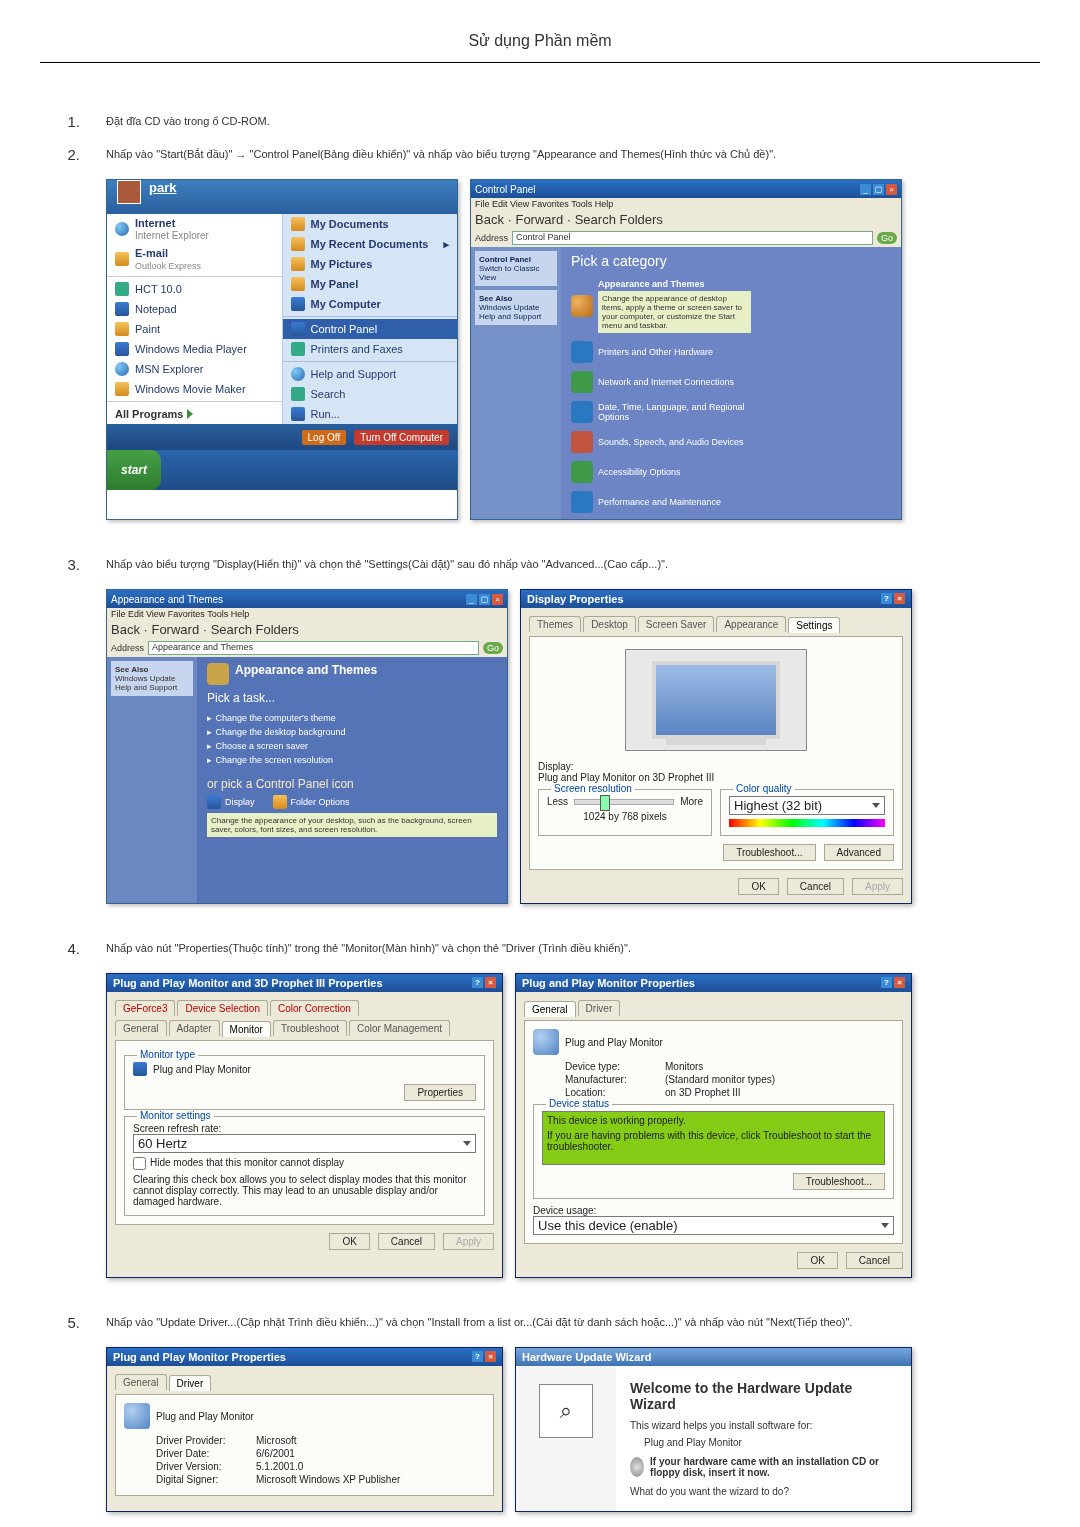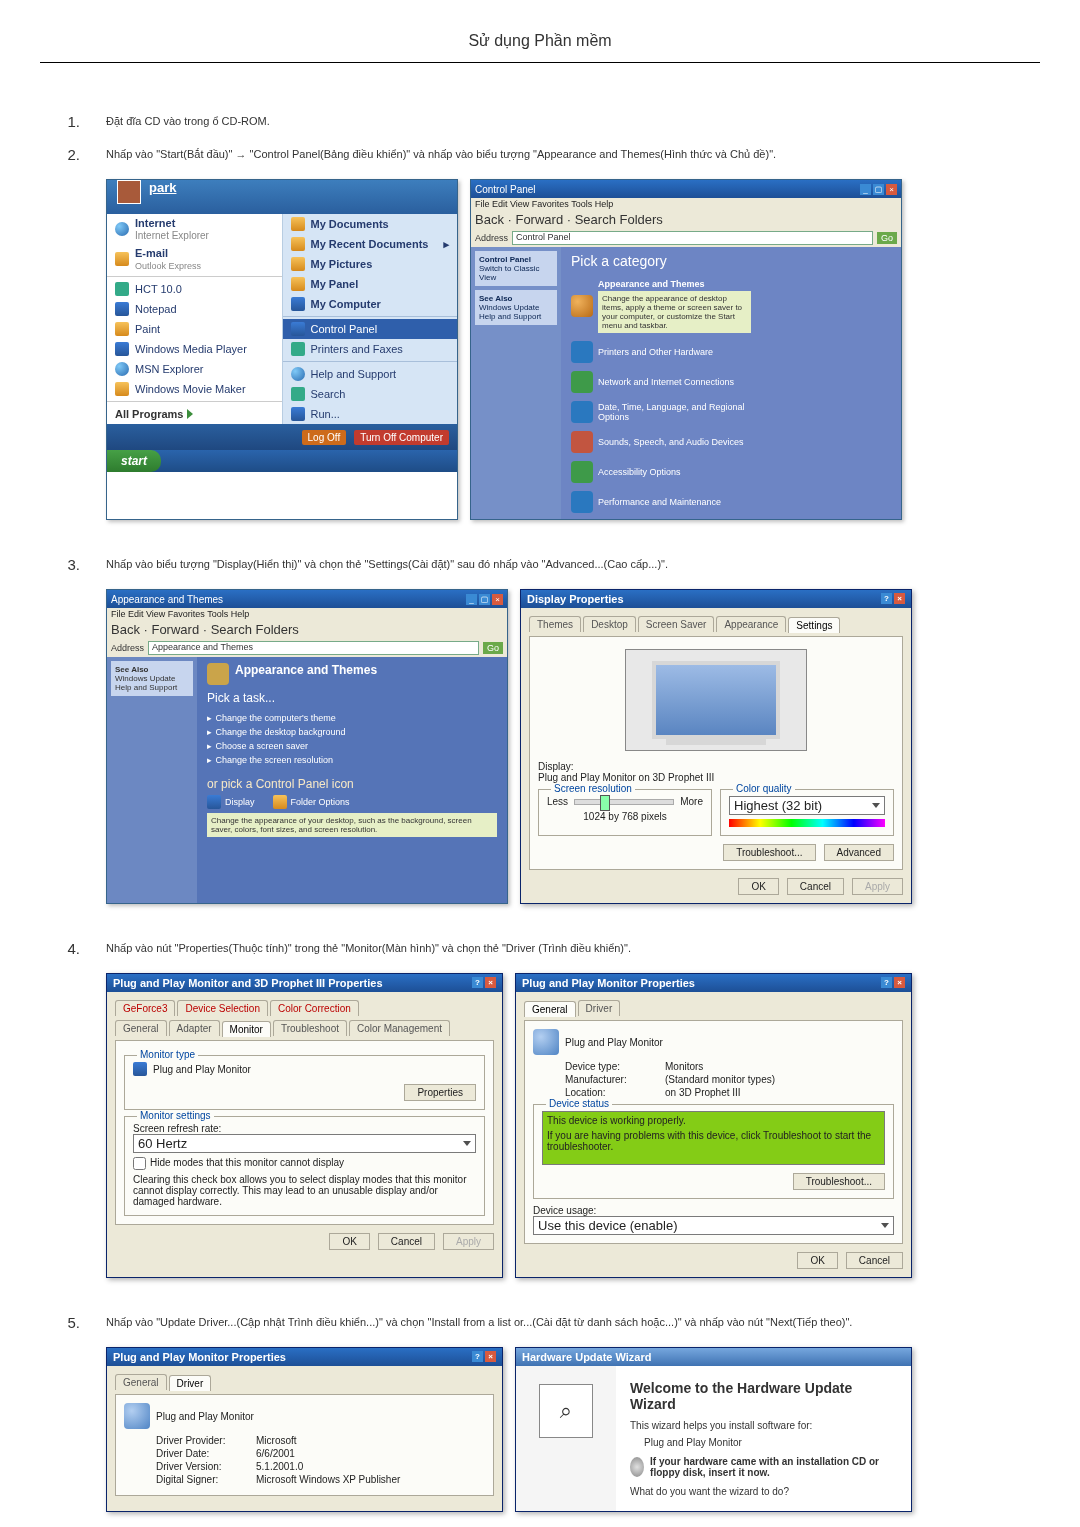--- a/index.html
+++ b/index.html
@@ -92,21 +92,21 @@
   .start-apps { display:flex; align-items:center; padding:4px 8px; font-weight:bold; font-size:11px; gap:4px;}
   .start-arrow { width:0;height:0;border-top:5px solid transparent;border-bottom:5px solid transparent;border-left:6px solid #3c8e3c;}
   .start-footer {
     height: 26px; background: linear-gradient(#2a5f9e,#1f4880); display:flex; justify-content:flex-end; align-items:center; padding-right:8px; gap:8px;
   }
   .pill-btn {
     background:#cd6b1b; color:#fff; font-size:10px; padding:2px 6px; border-radius:2px; display:flex; align-items:center; gap:3px;
   }
   .pill-btn.red { background:#c23b2e;}
   .taskbar {
-    height: 22px; background: linear-gradient(#2a64ac,#1e4c86); display:flex; align-items:center;
+    height: 40px; background: linear-gradient(#2a64ac,#1e4c86); display:flex; align-items:center;
   }
   .start-btn {
     height:100%; background: linear-gradient(#46a046,#2e7c2e); color:#fff; font-style:italic; font-weight:bold; font-size:12px; padding:0 14px; display:flex; align-items:center; border-radius:0 10px 10px 0;
   }
 
   .fig1-right {
     width: 430px;
     border: 1px solid #36648b;
     box-shadow: 2px 2px 4px rgba(0,0,0,0.25);
     display:flex; flex-direction:column;
@@ -114,21 +114,21 @@
   .cp-titlebar {
     height: 18px; background: linear-gradient(#2a6fc4,#1d4f96); color:#fff; font-size:10px; display:flex; align-items:center; justify-content:space-between; padding:0 4px;
   }
   .cp-winctl { display:flex; gap:2px;}
   .wc { width:11px;height:11px;background:#d75a3f;font-size:8px;line-height:11px;text-align:center;color:#fff;}
   .wc.min{background:#3a8ad4;} .wc.max{background:#3a8ad4;}
   .cp-menu { font-size:9px; color:#222; background:#ece9d8; padding:1px 4px;}
   .cp-tool { background:#ece9d8; padding:2px 4px; display:flex; gap:4px; font-size:13px;}
   .cp-addr { background:#ece9d8; padding:2px 4px; font-size:9px; display:flex; align-items:center;}
   .cp-addr-field { flex:1; background:#fff; border:1px solid #7a8; height:12px; margin:0 4px; font-size:9px; padding-left:3px;}
-  .cp-go { background:#6ba94a; color:#fff; padding:1px 4px;}
+  .cp-go { background:#6ba94a; color:#fff; padding:1px 4px;border-radius:6px;}
   .cp-body { flex:1; display:flex; background:#6d85c4;}
   .cp-side { width:90px; background:#7690c8; font-size:8px; color:#0b2552;}
   .cp-side-block { background:#c7d5ee; margin:4px; padding:4px;}
   .cp-main { flex:1; padding:6px 10px; color:#fff;}
   .cp-main-title { font-size:14px; font-weight:normal; margin-bottom:10px;}
   .cp-cat { display:flex; flex-wrap:wrap; gap:8px 16px; font-size:9px;}
   .cp-cat-item { display:flex; align-items:center; gap:5px; width:180px;}
   .cp-big-icon { width:22px; height:22px; background: radial-gradient(circle at 30% 30%, #f0b25c,#b86a16); border-radius:4px; flex-shrink:0;}
   .cp-big-icon.b { background:#2a78bf;}
   .cp-big-icon.g { background:#3e9a49;}

